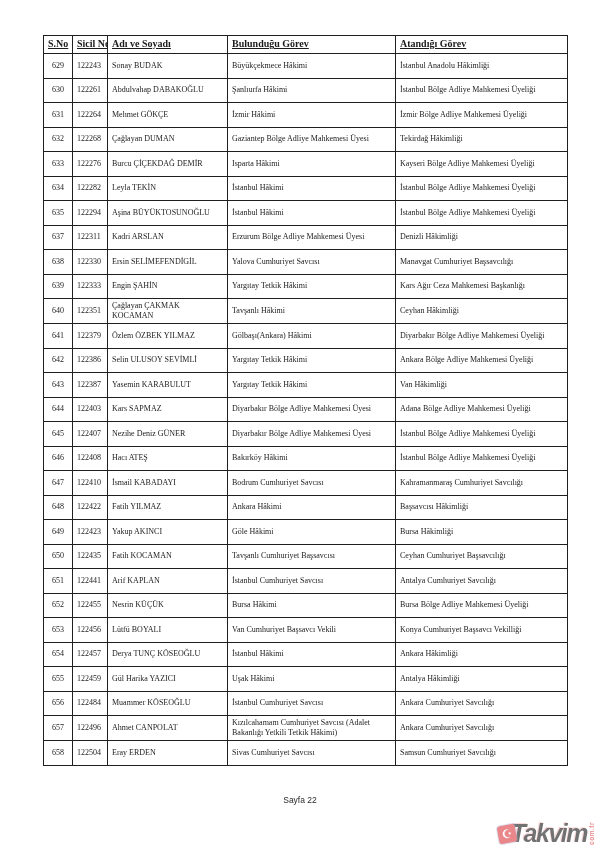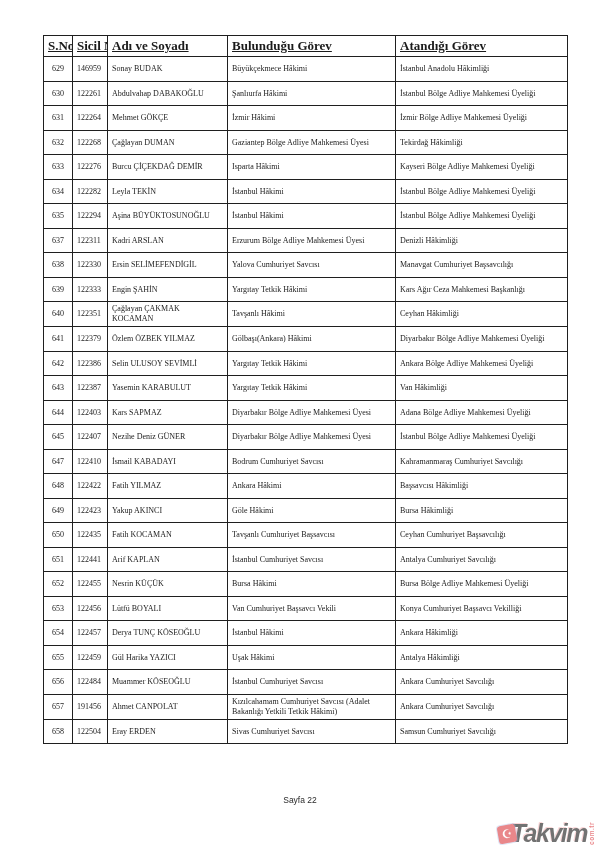--- a/index.html
+++ b/index.html
@@ -25,21 +25,21 @@
     line-height:1.25;
     vertical-align:middle;
     padding:2px 4px;
     overflow:hidden;
   }
   table.roster th{
     text-align:left;
     font-weight:bold;
     text-decoration:underline;
     height:13px;
-    font-size:13px;
+    font-size:10px;
     white-space:nowrap;
   }
   table.roster td{height:19.5px;}
   col.c-sno{width:29px;}
   col.c-sicil{width:35px;}
   col.c-name{width:120px;}
   col.c-cur{width:168px;}
   col.c-asg{width:172px;}
   td[data-name="cell-sno"]{text-align:center;padding:2px 2px;}
   td[data-name="cell-sicil-no"]{padding:2px 3px;}
@@ -113,21 +113,21 @@
         <th data-name="header-sno">S.No</th>
         <th data-name="header-sicil-no">Sicil No</th>
         <th data-name="header-name">Adı ve Soyadı</th>
         <th data-name="header-current-post">Bulunduğu Görev</th>
         <th data-name="header-assigned-post">Atandığı Görev</th>
       </tr>
     </thead>
     <tbody data-name="table-body">
         <tr data-name="table-row">
           <td data-name="cell-sno">629</td>
-          <td data-name="cell-sicil-no">146959</td>
+          <td data-name="cell-sicil-no">122243</td>
           <td data-name="cell-name">Sonay BUDAK</td>
           <td data-name="cell-current-post">Büyükçekmece Hâkimi</td>
           <td data-name="cell-assigned-post">İstanbul Anadolu Hâkimliği</td>
         </tr>
         <tr data-name="table-row">
           <td data-name="cell-sno">630</td>
           <td data-name="cell-sicil-no">122261</td>
           <td data-name="cell-name">Abdulvahap DABAKOĞLU</td>
           <td data-name="cell-current-post">Şanlıurfa Hâkimi</td>
           <td data-name="cell-assigned-post">İstanbul Bölge Adliye Mahkemesi Üyeliği</td>
@@ -224,20 +224,27 @@
           <td data-name="cell-assigned-post">Adana Bölge Adliye Mahkemesi Üyeliği</td>
         </tr>
         <tr data-name="table-row">
           <td data-name="cell-sno">645</td>
           <td data-name="cell-sicil-no">122407</td>
           <td data-name="cell-name">Nezihe Deniz GÜNER</td>
           <td data-name="cell-current-post">Diyarbakır Bölge Adliye Mahkemesi Üyesi</td>
           <td data-name="cell-assigned-post">İstanbul Bölge Adliye Mahkemesi Üyeliği</td>
         </tr>
         <tr data-name="table-row">
+          <td data-name="cell-sno">646</td>
+          <td data-name="cell-sicil-no">122408</td>
+          <td data-name="cell-name">Hacı ATEŞ</td>
+          <td data-name="cell-current-post">Bakırköy Hâkimi</td>
+          <td data-name="cell-assigned-post">İstanbul Bölge Adliye Mahkemesi Üyeliği</td>
+        </tr>
+        <tr data-name="table-row">
           <td data-name="cell-sno">647</td>
           <td data-name="cell-sicil-no">122410</td>
           <td data-name="cell-name">İsmail KABADAYI</td>
           <td data-name="cell-current-post">Bodrum Cumhuriyet Savcısı</td>
           <td data-name="cell-assigned-post">Kahramanmaraş Cumhuriyet Savcılığı</td>
         </tr>
         <tr data-name="table-row">
           <td data-name="cell-sno">648</td>
           <td data-name="cell-sicil-no">122422</td>
           <td data-name="cell-name">Fatih YILMAZ</td>
@@ -295,21 +302,21 @@
         </tr>
         <tr data-name="table-row">
           <td data-name="cell-sno">656</td>
           <td data-name="cell-sicil-no">122484</td>
           <td data-name="cell-name">Muammer KÖSEOĞLU</td>
           <td data-name="cell-current-post">İstanbul Cumhuriyet Savcısı</td>
           <td data-name="cell-assigned-post">Ankara Cumhuriyet Savcılığı</td>
         </tr>
         <tr data-name="table-row">
           <td data-name="cell-sno">657</td>
-          <td data-name="cell-sicil-no">191456</td>
+          <td data-name="cell-sicil-no">122496</td>
           <td data-name="cell-name">Ahmet CANPOLAT</td>
           <td data-name="cell-current-post">Kızılcahamam Cumhuriyet Savcısı (Adalet Bakanlığı Yetkili Tetkik Hâkimi)</td>
           <td data-name="cell-assigned-post">Ankara Cumhuriyet Savcılığı</td>
         </tr>
         <tr data-name="table-row">
           <td data-name="cell-sno">658</td>
           <td data-name="cell-sicil-no">122504</td>
           <td data-name="cell-name">Eray ERDEN</td>
           <td data-name="cell-current-post">Sivas Cumhuriyet Savcısı</td>
           <td data-name="cell-assigned-post">Samsun Cumhuriyet Savcılığı</td>

